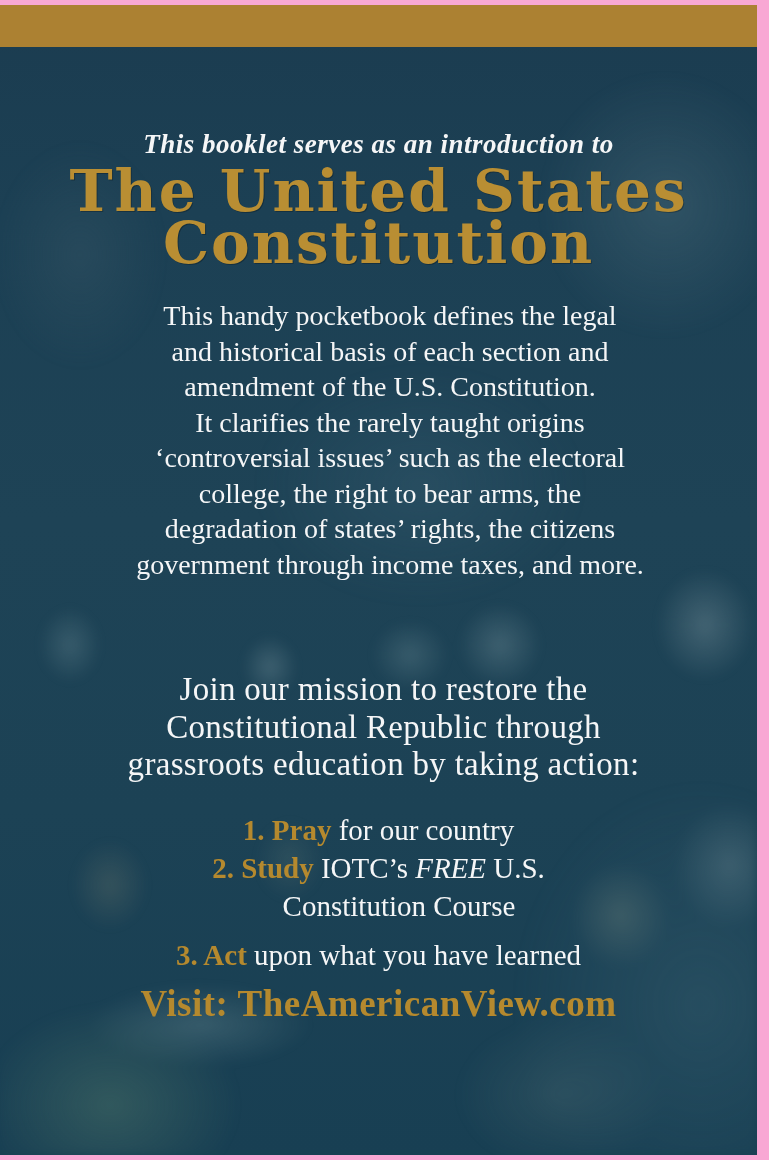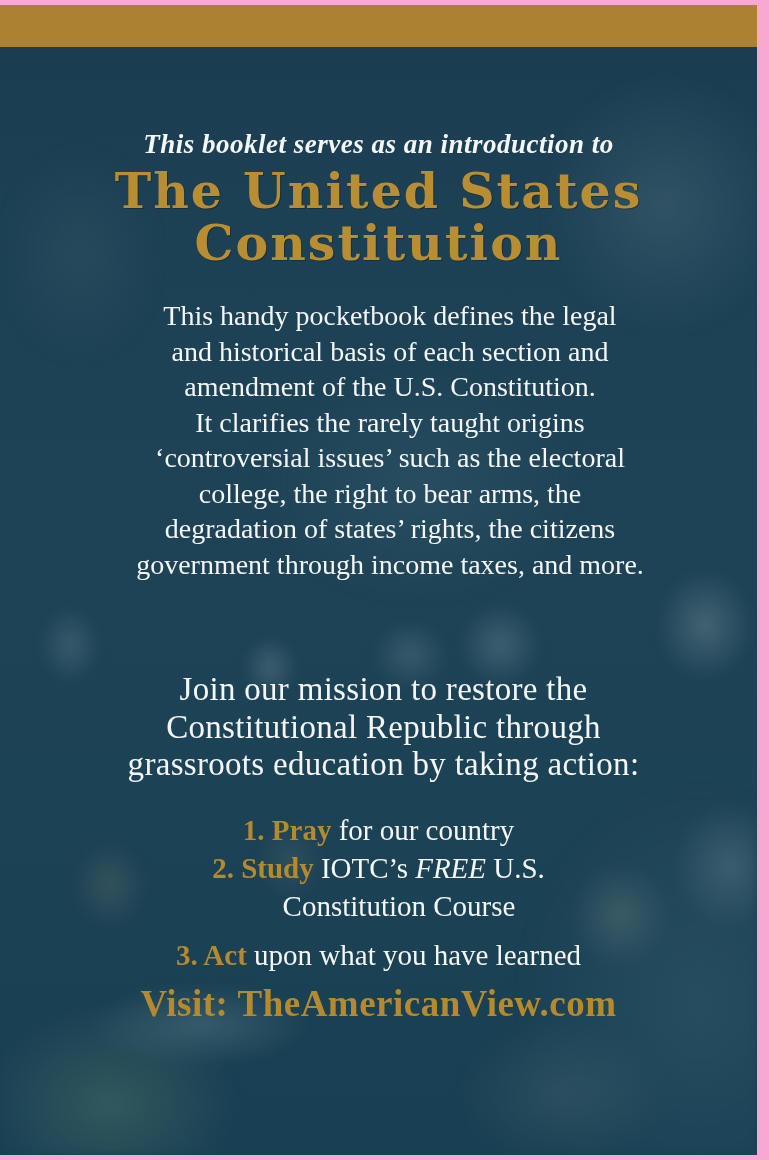--- a/index.html
+++ b/index.html
@@ -68,21 +68,21 @@
     top: 124px;
     font-size: 27px;
     font-weight: bold;
     font-style: italic;
     letter-spacing: 0.5px;
   }
   .booklet-title {
     top: 160px;
     font-family: "DejaVu Serif", serif;
     font-weight: bold;
-    font-size: 49px;
+    font-size: 58px;
     line-height: 52px;
     color: #B98E33;
     letter-spacing: 2px;
     text-shadow: 1px 1px 0 rgba(0,0,0,0.25);
   }
   .description {
     top: 293px;
     font-size: 28px;
     line-height: 35.5px;
     padding-left: 23px;

